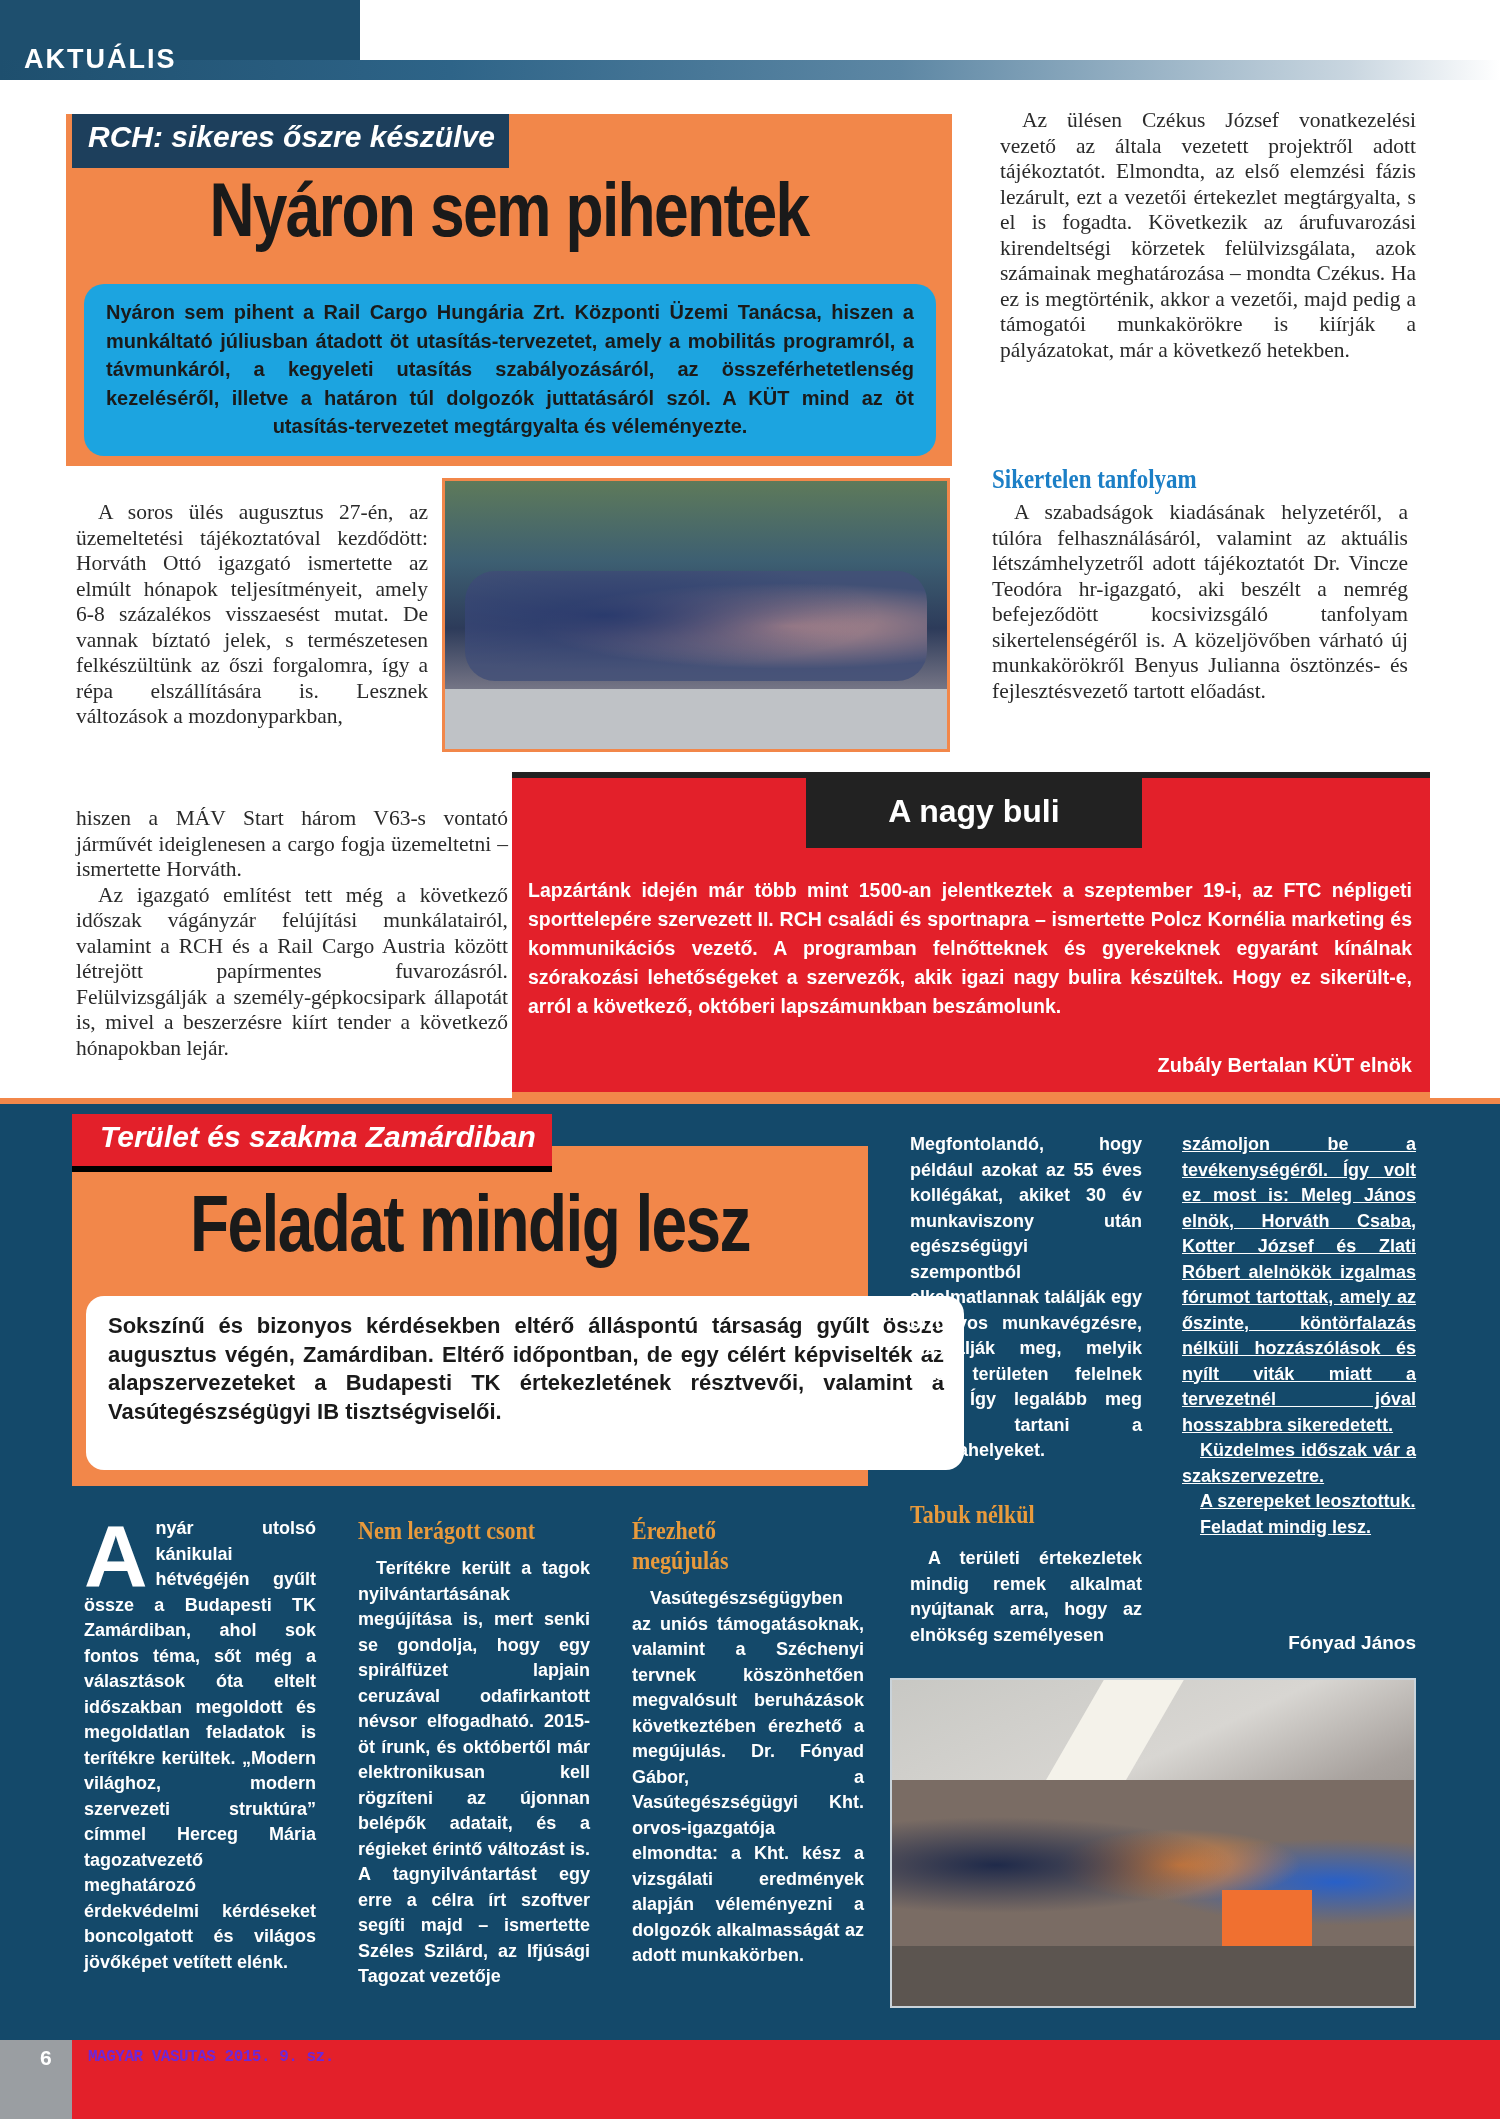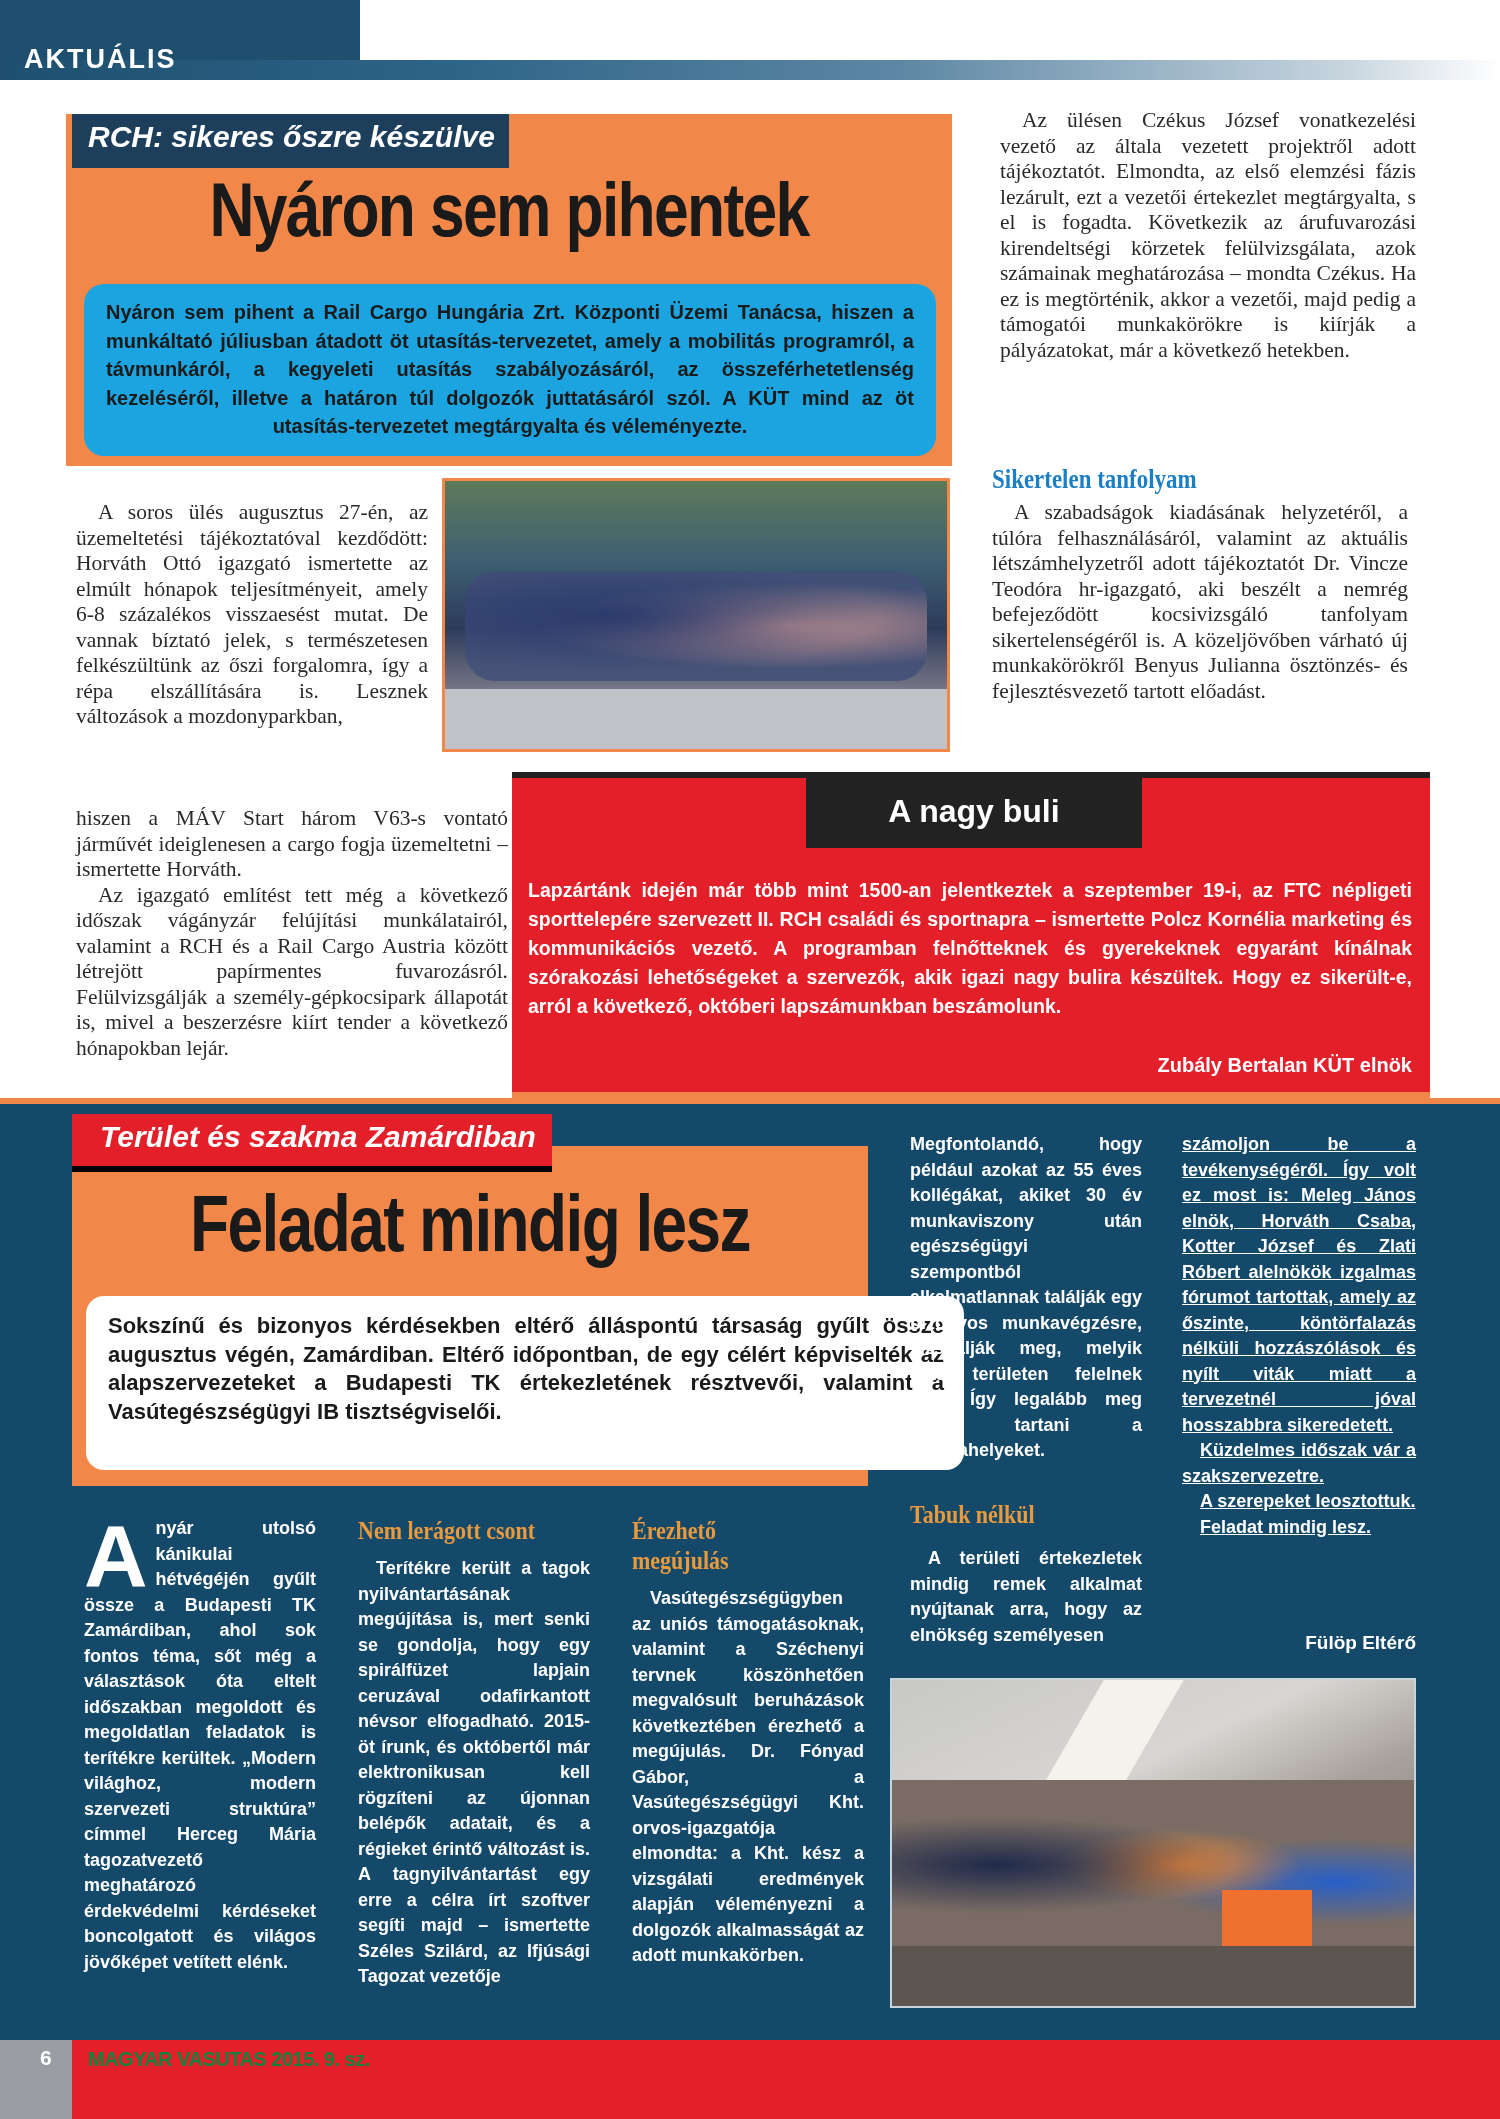--- a/index.html
+++ b/index.html
@@ -80,21 +80,21 @@
   .b-photo .window { position: absolute; left: 180px; top: 0; width: 80px; height: 110px; background: #f4f2ea; transform: skewX(-30deg); }
   .b-photo .people { position: absolute; left: 0; right: 0; top: 100px; height: 170px;
     background: radial-gradient(ellipse at 20% 50%, #1f2a4a 0%, transparent 40%), radial-gradient(ellipse at 55% 50%, #e8873a 0%, transparent 30%), radial-gradient(ellipse at 85% 60%, #2860c8 0%, transparent 30%), #7a6c64; }
   .b-photo .chair { position: absolute; left: 330px; top: 210px; width: 90px; height: 90px; background: #f07030; }
   .b-photo .floor { position: absolute; left: 0; right: 0; bottom: 0; height: 60px; background: #5c5550; }
 
   
   .f-red { position: absolute; left: 0; top: 2040px; width: 1500px; height: 79px; background: #e3202a; }
   .f-grey { position: absolute; left: 0; top: 2040px; width: 72px; height: 79px; background: #9a9ea2; }
   .f-page { position: absolute; left: 40px; top: 2046px; font-family: "Liberation Sans", sans-serif; font-weight: bold; font-size: 21px; color: #ffffff; }
-  .f-mag { position: absolute; left: 88px; top: 2048px; font-family: Liberation Sans, sans-serif; font-weight: bold; font-size: 20px; color: #15803d; letter-spacing: -0.5px; }
+  .f-mag { position: absolute; left: 88px; top: 2048px; font-family: Liberation Mono, monospace; font-weight: bold; font-size: 16px; color: #6d28d9; letter-spacing: -0.5px; }
 </style>
 </head>
 <body>
 
 <div class="hdr-tab"></div>
 <div class="hdr-band"></div>
 <div class="hdr-title">AKTUÁLIS</div>
 
 <div class="a1-box"></div>
 <div class="a1-kicker">RCH: sikeres őszre készülve</div>
@@ -156,21 +156,21 @@
 <div class="b-col4b cond">
   <p>A területi értekezletek mindig remek alkalmat nyújtanak arra, hogy az elnökség személyesen</p>
 </div>
 
 <div class="b-col5 cond">
   <p class="no-indent">számoljon be a tevékenységéről. Így volt ez most is: Meleg János elnök, Horváth Csaba, Kotter József és Zlati Róbert alelnökök izgalmas fórumot tartottak, amely az őszinte, köntörfalazás nélküli hozzászólások és nyílt viták miatt a tervezetnél jóval hosszabbra sikeredetett.</p>
   <p>Küzdelmes időszak vár a szakszervezetre.</p>
   <p>A szerepeket leosztottuk.</p>
   <p>Feladat mindig lesz.</p>
 </div>
-<div class="b-sig">Fülöp Eltérő</div>
+<div class="b-sig">Fónyad János</div>
 
 <div class="b-photo">
   <div class="window"></div>
   <div class="people"></div>
   <div class="chair"></div>
   <div class="floor"></div>
 </div>
 
 <div class="f-red"></div>
 <div class="f-grey"></div>

